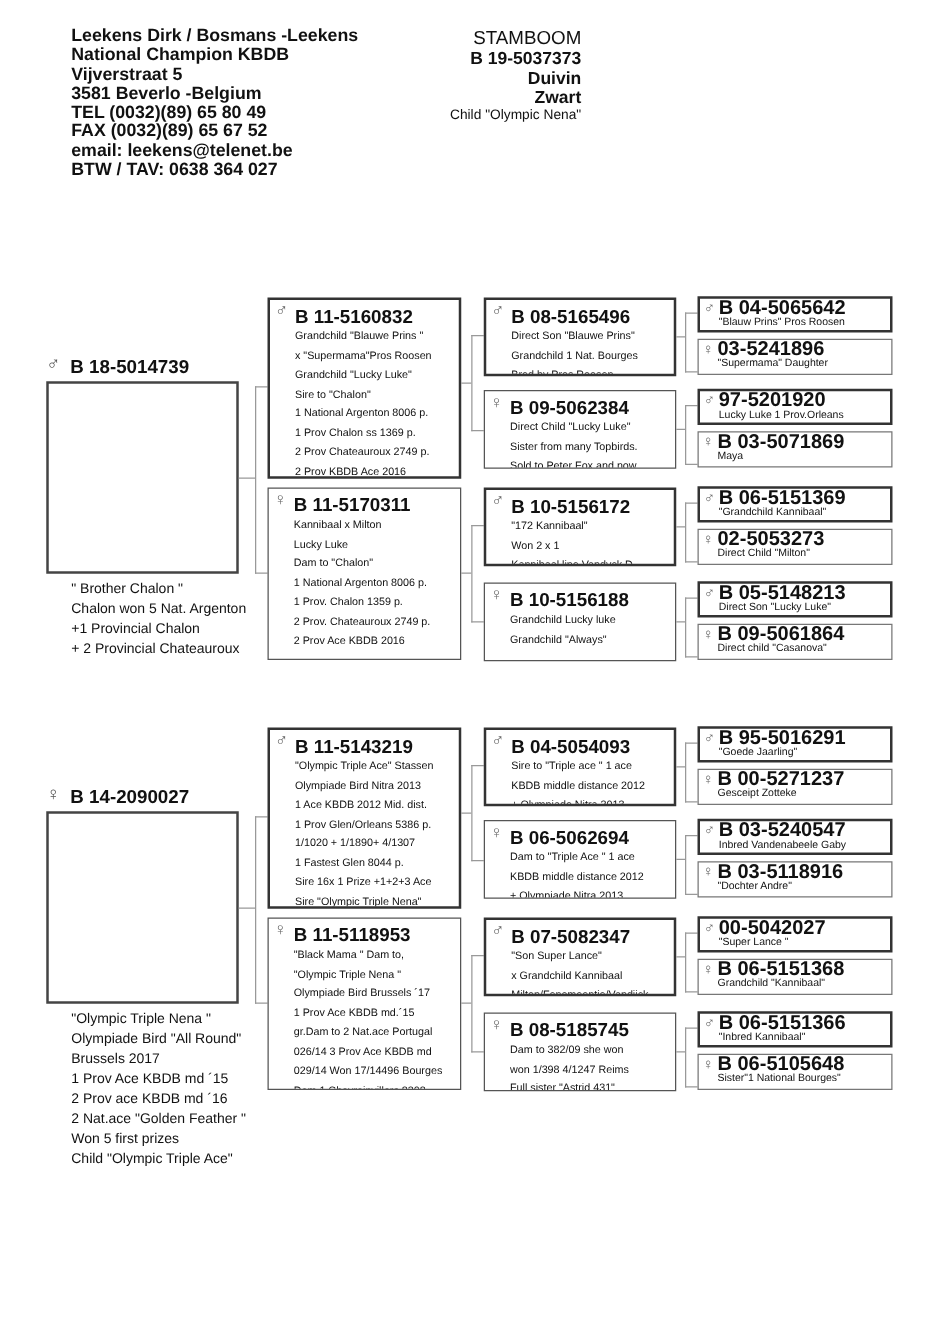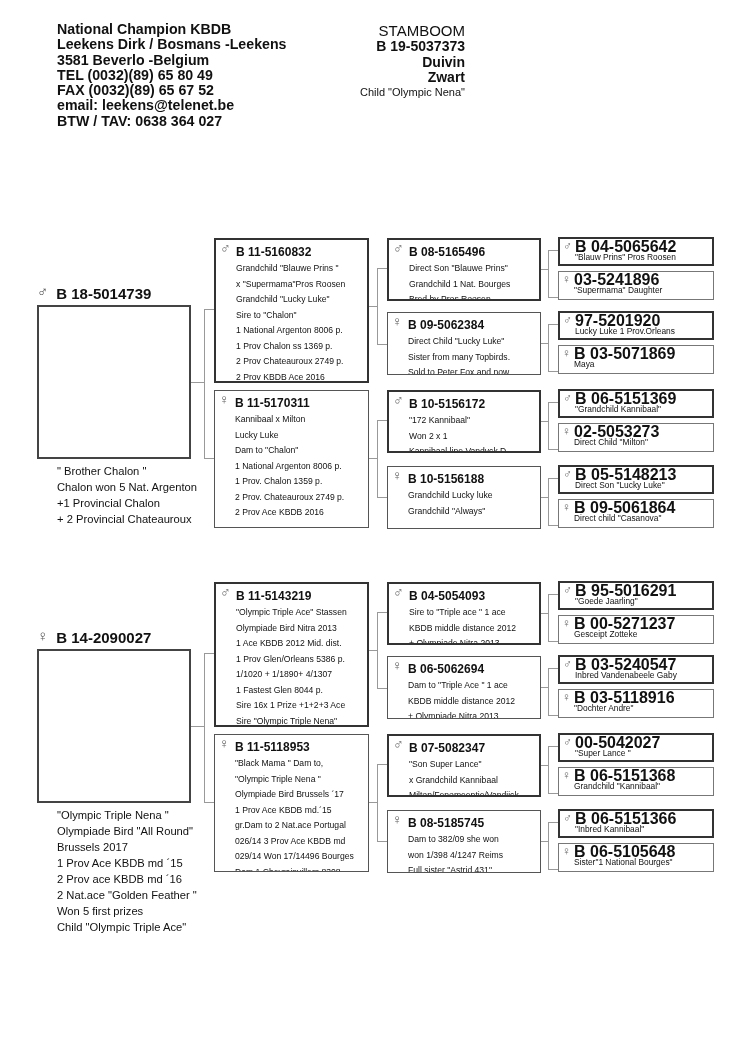--- a/index.html
+++ b/index.html
@@ -15,41 +15,42 @@
 
   .subject-label { font-weight:bold; font-size:15px; white-space:nowrap; }
   .subject-label .sym { font-weight:normal; font-size:15px; color:#555; margin-right:8px; vertical-align:2px; }
   .photo-box { border:2px solid #444; background:#fff; box-sizing:border-box; }
   .notes { font-size:11.2px; line-height:16px; white-space:nowrap; }
 
   .box { border:1.5px solid #555; box-sizing:border-box; background:#fff; overflow:hidden; }
   .box.dark { border:2px solid #333; }
   .box.light { border:1.5px solid #777; }
   .box .sym { position:absolute; left:4px; top:1px; font-size:14px; color:#666; line-height:14px; }
-  .box .ring { font-weight:bold; font-size:12px; white-space:nowrap; }
+  .box .ring { font-weight:bold; font-size:15px; white-space:nowrap; }
   .box .line { font-size:8.6px; white-space:nowrap; }
   .c2 .ring { position:absolute; left:20px; top:5px; }
   .c2 .lines { position:absolute; left:20px; top:21px; }
   .c2 .line { line-height:15.5px; }
   .c3 .ring { position:absolute; left:20px; top:5px; }
   .c3 .lines { position:absolute; left:20px; top:21px; }
   .c3 .line { line-height:15.5px; }
   .c4 .sym { font-size:12px; left:3px; top:0px; }
   .c4 .ring { position:absolute; left:15px; top:2px; font-size:16px; line-height:12px; }
   .c4 .lines { position:absolute; left:15px; top:13px; }
   .c4 .line { line-height:10px; font-size:8.4px; }
 
   .conn { position:absolute; border-color:#999; border-style:solid; border-width:0; }
 </style>
 </head>
 <body>
 
 <div id="owner" class="abs">
+  <div>Leekens Dirk /  Bosmans -Leekens</div>
   <div>National Champion KBDB</div>
-  <div>Leekens Dirk /  Bosmans -Leekens</div>
+  <div>Vijverstraat 5</div>
   <div>3581 Beverlo -Belgium</div>
   <div>TEL (0032)(89) 65 80 49</div>
   <div>FAX (0032)(89) 65 67 52</div>
   <div>email: leekens@telenet.be</div>
   <div>BTW / TAV: 0638 364 027</div>
 </div>
 
 <div id="title-block" class="abs">
   <div class="t1">STAMBOOM</div>
   <div class="t2">B 19-5037373</div>

